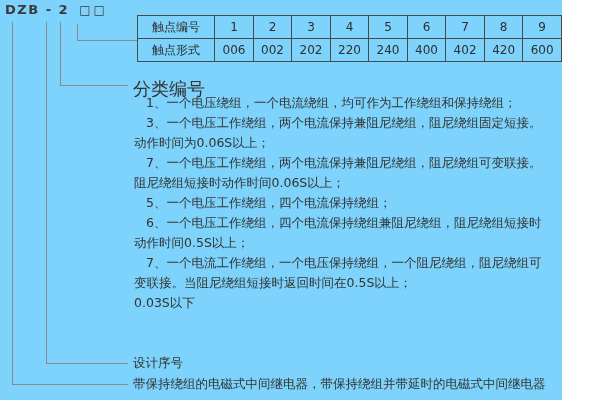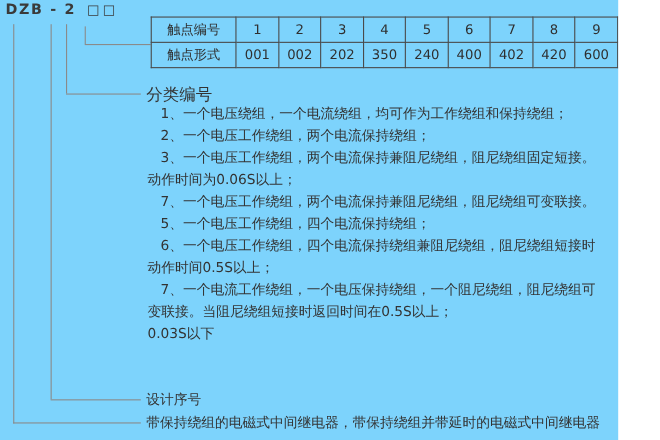--- a/index.html
+++ b/index.html
@@ -16,21 +16,21 @@
   .hline{position:absolute;height:1px;background:#8a8a8a;}
   table.contact{
     position:absolute;left:137px;top:15px;border-collapse:collapse;table-layout:fixed;
   }
   table.contact th,table.contact td{
     border:1px solid #4a4a4a;font-size:12px;font-weight:400;text-align:center;
     padding:0;height:22px;color:#2f2f2f;white-space:nowrap;
   }
   table.contact col.lbl{width:82px;}
   table.contact col.c{width:41px;}
-  .cls-label{position:absolute;left:133px;top:77px;font-size:15px;white-space:nowrap;}
+  .cls-label{position:absolute;left:133px;top:77px;font-size:18px;white-space:nowrap;}
   .cls-list{position:absolute;left:105px;top:93px;line-height:20px;font-size:12.5px;}
   .cls-list div{white-space:nowrap;margin-left:29px;}
   .cls-list .num{padding-left:12px;}
   .design-label{position:absolute;left:133px;top:355px;font-size:12.5px;white-space:nowrap;}
   .desc-label{position:absolute;left:133px;top:376px;font-size:12.5px;white-space:nowrap;}
 </style>
 </head>
 <body>
 
 <div class="page">
@@ -70,40 +70,40 @@
       <td>3</td>
       <td>4</td>
       <td>5</td>
       <td>6</td>
       <td>7</td>
       <td>8</td>
       <td>9</td>
     </tr>
     <tr>
       <th>触点形式</th>
-      <td>001</td>
+      <td>006</td>
       <td>002</td>
       <td>202</td>
-      <td>350</td>
+      <td>220</td>
       <td>240</td>
       <td>400</td>
       <td>402</td>
       <td>420</td>
       <td>600</td>
     </tr>
   </tbody>
     </table>
 
   <div class="cls-label">分类编号</div>
   <div class="cls-list">
     <div class="num">1、一个电压绕组，一个电流绕组，均可作为工作绕组和保持绕组；</div>
-    <div class="num">2、一个电压工作绕组，两个电流保持绕组；</div>
     <div class="num">3、一个电压工作绕组，两个电流保持兼阻尼绕组，阻尼绕组固定短接。</div>
     <div class="cont">动作时间为0.06S以上；</div>
     <div class="num">7、一个电压工作绕组，两个电流保持兼阻尼绕组，阻尼绕组可变联接。</div>
+    <div class="cont">阻尼绕组短接时动作时间0.06S以上；</div>
     <div class="num">5、一个电压工作绕组，四个电流保持绕组；</div>
     <div class="num">6、一个电压工作绕组，四个电流保持绕组兼阻尼绕组，阻尼绕组短接时</div>
     <div class="cont">动作时间0.5S以上；</div>
     <div class="num">7、一个电流工作绕组，一个电压保持绕组，一个阻尼绕组，阻尼绕组可</div>
     <div class="cont">变联接。当阻尼绕组短接时返回时间在0.5S以上；</div>
     <div class="cont">0.03S以下</div>
   </div>
 
   <div class="design-label">设计序号</div>
   <div class="desc-label">带保持绕组的电磁式中间继电器，带保持绕组并带延时的电磁式中间继电器</div>

